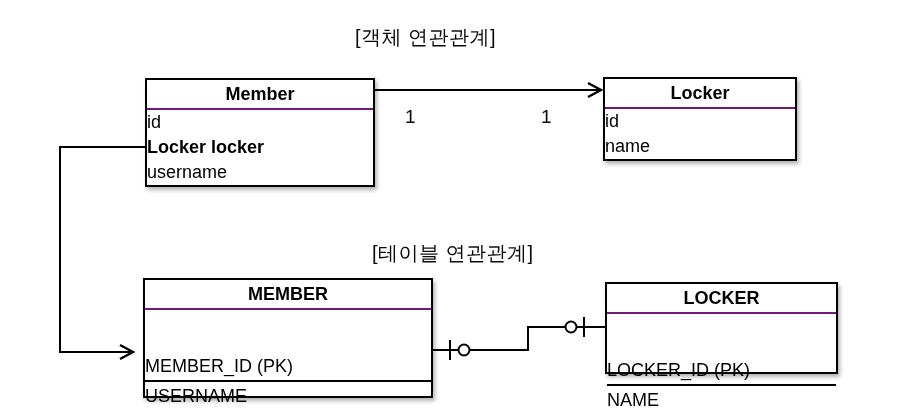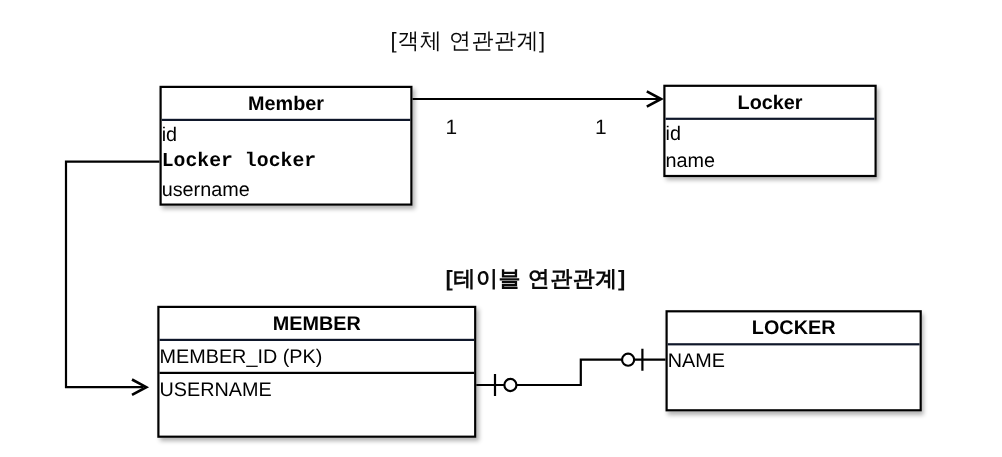--- a/index.html
+++ b/index.html
@@ -14,46 +14,46 @@
     letter-spacing:0.5px;
   }
   .entity {
     position:absolute; background:#ffffff;
     border:2px solid #000; box-sizing:border-box;
     box-shadow:2px 3px 4px rgba(0,0,0,0.30);
   }
   .entity-header {
     height:28px; line-height:28px; text-align:center;
     font-weight:bold; font-size:18px;
-    border-bottom:2px solid #0f172a;
+    border-bottom:2px solid #701a75;
     white-space:nowrap; overflow:hidden;
   }
   .row {
     line-height:25px; padding-left:0; font-size:18px;
     white-space:nowrap; overflow:hidden;
   }
   .entity.table .row { line-height:28px; }
-  .row.bold { font-weight:bold;font-family:Liberation Mono, monospace; }
-  .row.divided { border-bottom:2px solid #000; }
+  .row.bold { font-weight:bold; }
+  .row.divided { border-bottom:2px solid #000;margin-top:42px; }
   .mult { position:absolute; font-size:19px; color:#0a0a0a; }
   svg.connectors {
     position:absolute; left:0; top:0; width:911px; height:415px;
     pointer-events:none;
   }
   svg.connectors path, svg.connectors circle { stroke:#000; }
 </style>
 </head>
 <body>
 
 <div class="canvas">
 
   <div class="caption" style="left:355px; top:24px;">[객체 연관관계]</div>
 
 
-  <div class="caption" style="left:405px; top:240px;font-weight:bold;">[테이블 연관관계]</div>
+  <div class="caption" style="left:372px; top:240px;">[테이블 연관관계]</div>
 
   <div class="entity" style="left:145px; top:78px; width:230px; height:109px;">
     <div class="entity-header">Member</div>
     <div class="row">id</div>
     <div class="row bold">Locker locker</div>
     <div class="row">username</div>
   </div>
 
   <div class="entity" style="left:603px; top:77px; width:194px; height:84px;">
     <div class="entity-header">Locker</div>
@@ -65,20 +65,21 @@
   <div class="mult" style="left:541px; top:106px;">1</div>
 
   <div class="entity table" style="left:143px; top:278px; width:290px; height:120px;">
     <div class="entity-header">MEMBER</div>
     <div class="row divided">MEMBER_ID (PK)</div>
     <div class="row">USERNAME</div>
   </div>
 
   <div class="entity table" style="left:605px; top:282px; width:233px; height:92px;">
     <div class="entity-header">LOCKER</div>
+    <div class="row divided">LOCKER_ID (PK)</div>
     <div class="row">NAME</div>
   </div>
 
   <svg class="connectors" viewBox="0 0 911 415" xmlns="http://www.w3.org/2000/svg">
 
     <path d="M375 90 H599" fill="none" stroke-width="2"></path>
     <path d="M588 83 L601 90 L588 97" fill="none" stroke-width="2.4"></path>
 
     <path d="M145 147 H60 V352 H130" fill="none" stroke-width="2"></path>
     <path d="M120 345 L133 352 L120 359" fill="none" stroke-width="2.4"></path>

